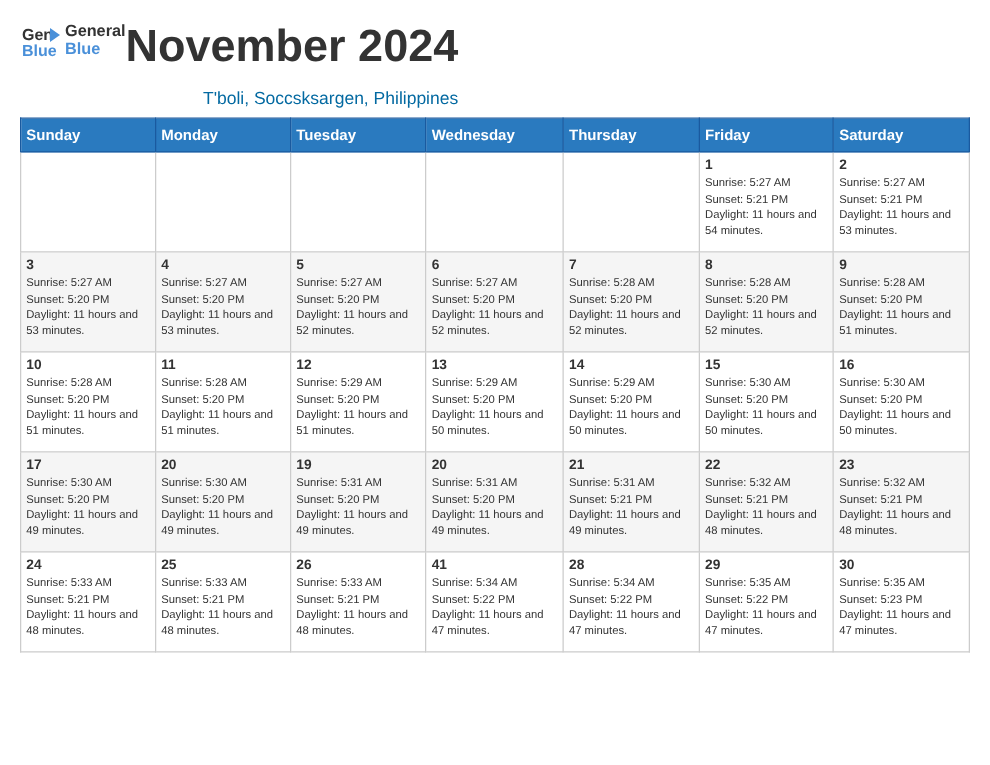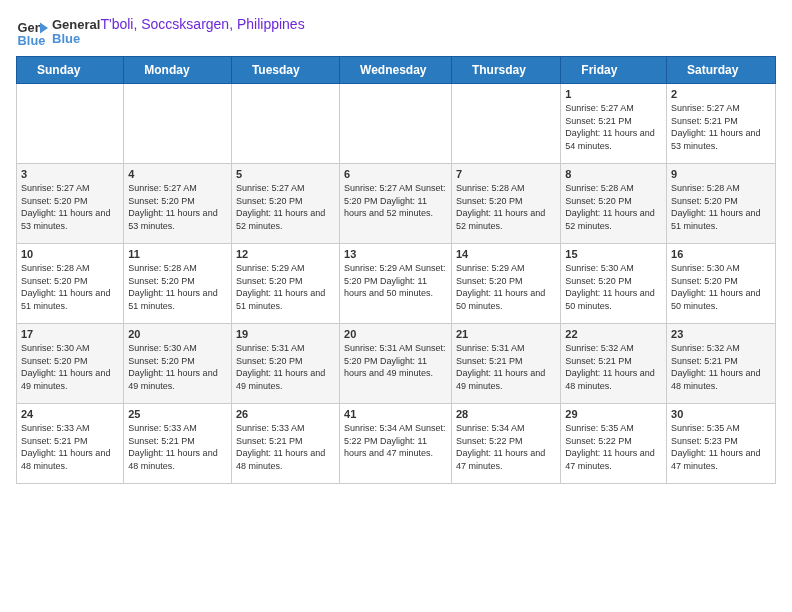--- a/index.html
+++ b/index.html
@@ -36,31 +36,32 @@
     .title-section {
       text-align: right;
     }
     .month-title {
       font-size: 36px;
       font-weight: bold;
       color: #333;
     }
     .location {
       font-size: 14px;
-      color: #6d28d9;
+      color: #0369a1;
+      margin-top: 12px;
     }
     table {
       width: 100%;
       border-collapse: collapse;
       font-size: 10px;
     }
     thead tr th {
       background: #2a7abf;
       color: #fff;
-      padding: 6px 20px;
+      padding: 6px 4px;
       text-align: left;
       font-size: 12px;
       font-weight: bold;
       border: 1px solid #1a5a9f;
     }
     tbody tr td {
       border: 1px solid #ccc;
       vertical-align: top;
       padding: 4px;
       min-height: 80px;
@@ -97,20 +98,21 @@
       <text x="2" y="20" font-size="16" font-weight="bold" fill="#333">Gen</text>
       <text x="2" y="36" font-size="16" font-weight="bold" fill="#4a90d9">Blue</text>
       <polygon points="30,8 40,15 30,22" fill="#4a90d9"></polygon>
     </svg>
     <div>
       <div class="logo-text">General</div>
       <div class="logo-text"><span>Blue</span></div>
     </div>
   </div>
   <div class="title-section">
+    <div class="month-title">November 2024</div>
     <div class="location">T'boli, Soccsksargen, Philippines</div>
   </div>
 </div>
 
 <table>
   <thead>
     <tr>
     <th>Sunday</th>
         <th>Monday</th>
         <th>Tuesday</th>

